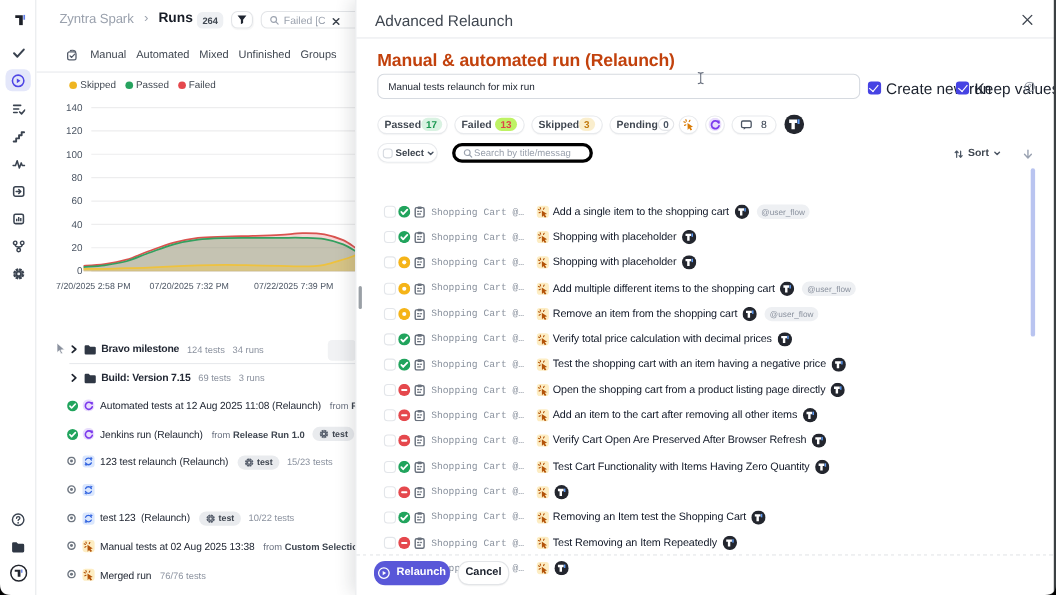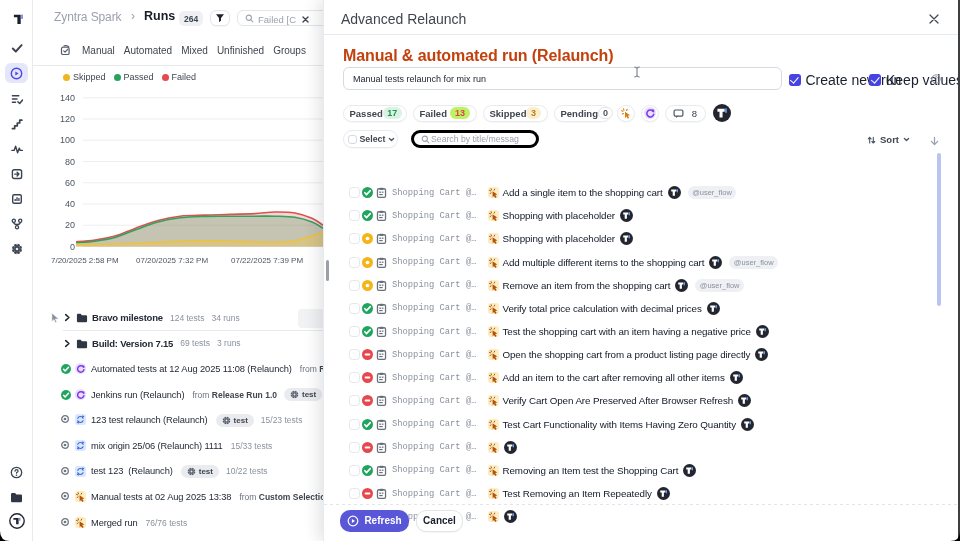--- a/index.html
+++ b/index.html
@@ -288,24 +288,20 @@
       <span class="tic">
         <span style="display:inline-block;width:11px;height:11px;background:#dbe7fd;border-radius:2.75px;position:relative;flex:none">
           <svg width="11" height="11" viewBox="0 0 11 11" style="position:absolute;left:0;top:0">
             <path d="M2.75,4.216666666666666 a2.9333333333333336,2.9333333333333336 0 0 1 5.316666666666666,0" fill="none" stroke="#3566e0" stroke-width="1.1916666666666667" stroke-linecap="round"></path>
             <path d="M8.066666666666666,6.783333333333333 a2.9333333333333336,2.9333333333333336 0 0 1 -5.316666666666666,0" fill="none" stroke="#3566e0" stroke-width="1.1916666666666667" stroke-linecap="round"></path>
             <path d="M7.333333333333333,1.2833333333333332 l2.0166666666666666,1.2833333333333332 l-2.1999999999999997,1.375 z" fill="#3566e0"></path>
             <path d="M3.6666666666666665,9.716666666666667 l-2.0166666666666666,-1.2833333333333332 l2.1999999999999997,-1.375 z" fill="#3566e0"></path>
           </svg>
         </span>
       </span>
-      <div class="tbody">
-        <span class="tname2">mix origin 25/06 (Relaunch) 1111</span>
-        <span class="tmeta2">15/33 tests</span>
-      </div>
     </div>
     <div class="trow" style="top:458.6px">
       <span class="tst">
         <svg width="8" height="8" viewBox="0 0 8 8">
           <circle cx="4.0" cy="4.0" r="3.3" fill="none" stroke="#6e7681" stroke-width="1.3"></circle>
           <circle cx="4.0" cy="4.0" r="1.36" fill="#6e7681"></circle>
         </svg>
       </span>
       <span class="tic">
         <span style="display:inline-block;width:11px;height:11px;background:#dbe7fd;border-radius:2.75px;position:relative;flex:none">
@@ -1191,21 +1187,21 @@
           </svg>
         </span>
       </div>
     </div>
   <div id="pfoot">
     <span id="relb">
         <svg width="12" height="12" viewBox="0 0 12 12">
           <circle cx="6.0" cy="6.0" r="4.800000000000001" fill="none" stroke="#fff" stroke-width="1.2000000000000002"></circle>
           <path d="M4.892307692307693,4.061538461538462 l3.1384615384615384,1.9384615384615387 l-3.1384615384615384,1.9384615384615387 z" fill="#fff"></path>
         </svg>
-        <span>Refresh</span>
+        <span>Relaunch</span>
       </span>
     <span id="canb">Cancel</span>
   </div>
   <div id="pscroll"></div>
   <div id="phandle"></div>
 </div>
 <div id="redge"></div>
 <svg class="corner" style="left:0;bottom:0" width="10" height="10">
     <path d="M0,0 Q0,10 10,10 L0,10 Z" fill="#000"></path>
   </svg>

